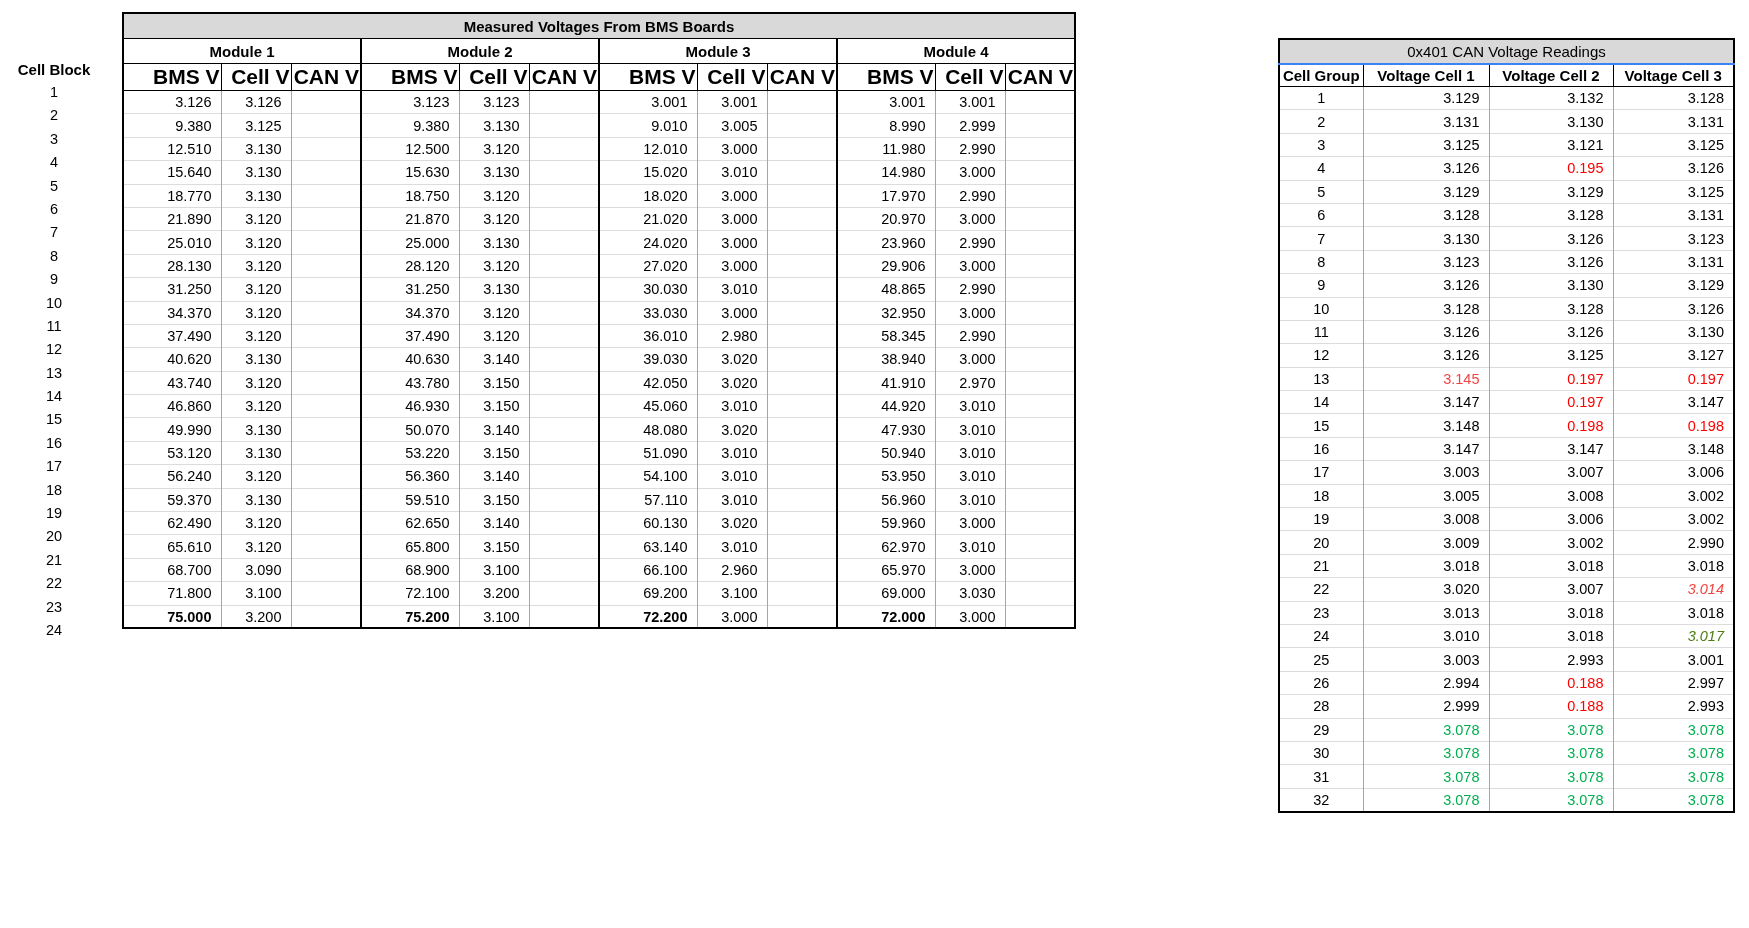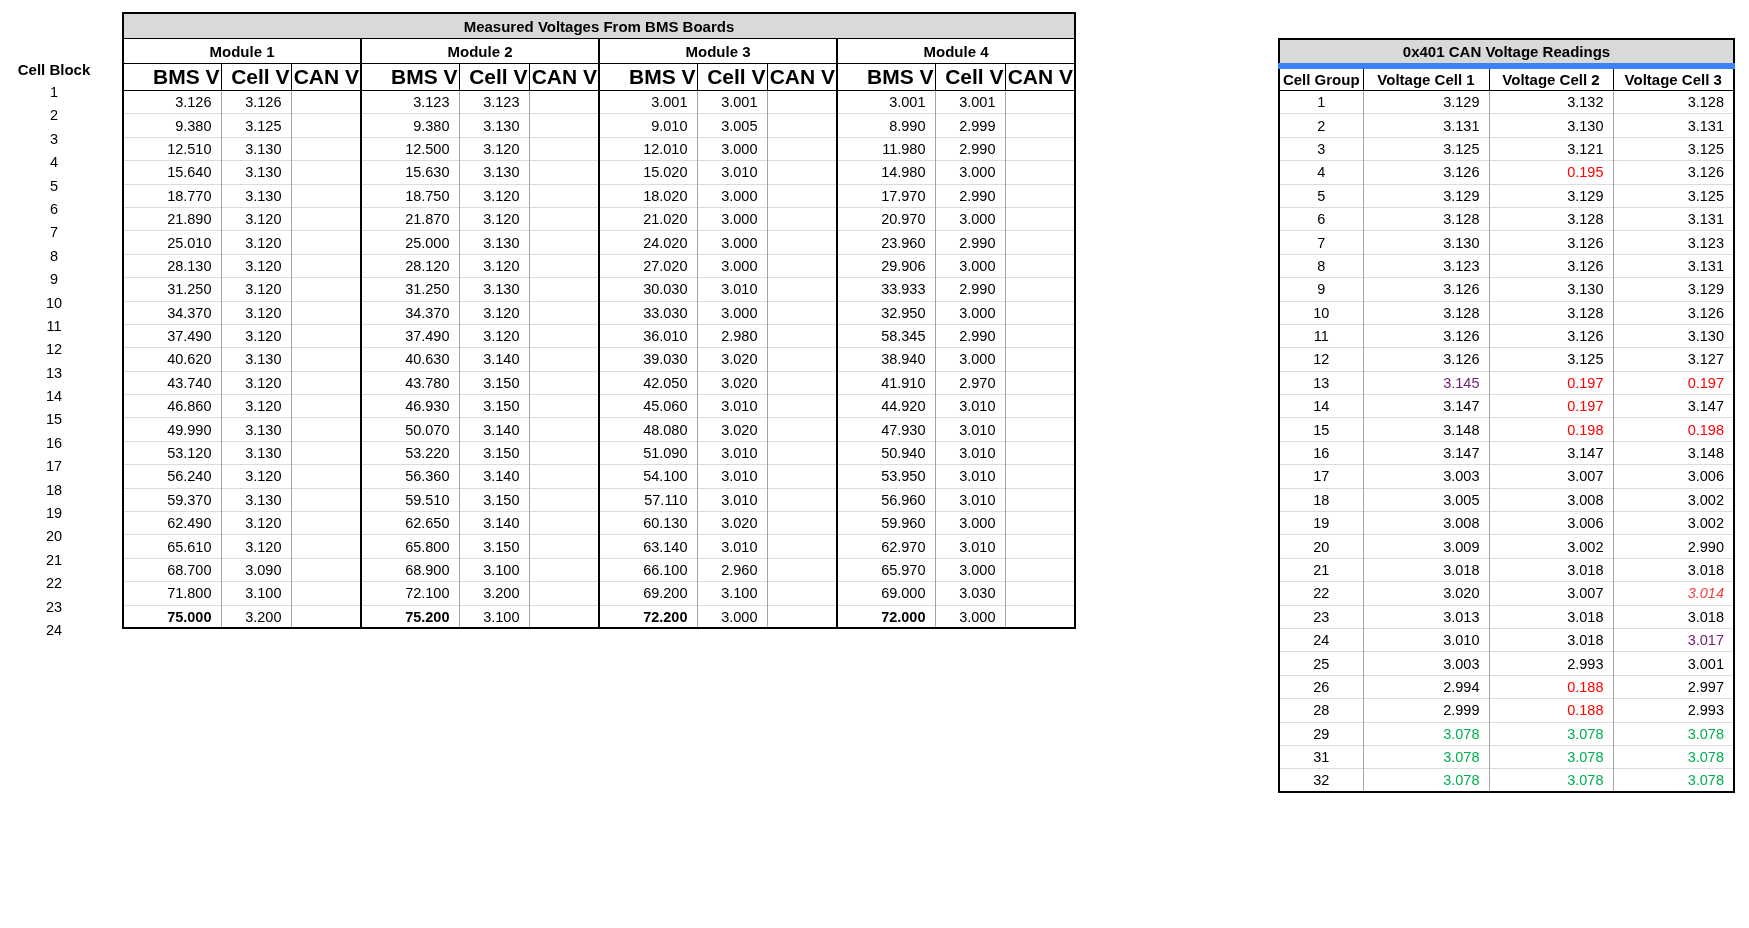--- a/index.html
+++ b/index.html
@@ -34,22 +34,22 @@
   #left-table tbody td {
     border-left:1px solid #a6a6a6; border-top:1px solid #dcdcdc; font-size:14.5px; padding:0;
   }
   #left-table tbody td:first-child { border-left:none; }
   #left-table tbody td.mstart { border-left:2px solid #000; }
   #left-table tbody tr:first-child td { border-top:none; }
 
   
   #right-table { position:absolute; left:1278px; top:38px; border:2px solid #000; background:#fff; }
   #right-table .title-cell {
-    background:#d9d9d9; border-bottom:6px solid #3b82f6; text-align:center;
-    font-weight:bold; font-size:15px; height:21px;
+    background:#d9d9d9; border-bottom:2px solid #3b82f6; text-align:center;
+    font-weight:normal; font-size:15px; height:21px;
   }
   #right-table .hdr th {
     border-bottom:1px solid #000; border-left:1px solid #000;
     text-align:center; font-weight:bold; font-size:15px; height:21px; padding:0;
   }
   #right-table .hdr th:first-child { border-left:none; }
   #right-table tbody tr { height:23.4px; }
   #right-table tbody td {
     border-left:1px solid #a6a6a6; border-top:1px solid #dcdcdc; font-size:14.5px; padding:0;
   }
@@ -251,21 +251,21 @@
         <tr>
           <td class="num">31.250</td>
           <td class="num">3.120</td>
           <td class="num"></td>
           <td class="num mstart">31.250</td>
           <td class="num">3.130</td>
           <td class="num"></td>
           <td class="num mstart">30.030</td>
           <td class="num">3.010</td>
           <td class="num"></td>
-          <td class="num mstart">33.933</td>
+          <td class="num mstart">48.865</td>
           <td class="num">2.990</td>
           <td class="num"></td>
         </tr>
         <tr>
           <td class="num">34.370</td>
           <td class="num">3.120</td>
           <td class="num"></td>
           <td class="num mstart">34.370</td>
           <td class="num">3.120</td>
           <td class="num"></td>
@@ -547,21 +547,21 @@
           <td class="num" style="color: rgb(0, 0, 0);">3.130</td>
         </tr>
         <tr>
           <td class="ctr">12</td>
           <td class="num" style="color: rgb(0, 0, 0);">3.126</td>
           <td class="num" style="color: rgb(0, 0, 0);">3.125</td>
           <td class="num" style="color: rgb(0, 0, 0);">3.127</td>
         </tr>
         <tr>
           <td class="ctr">13</td>
-          <td class="num" style="color: #701a75; padding-left: 48px;">3.145</td>
+          <td class="num" style="color: #ef4444; padding-left: 48px;">3.145</td>
           <td class="num" style="color: rgb(255, 0, 0);">0.197</td>
           <td class="num" style="color: rgb(255, 0, 0);">0.197</td>
         </tr>
         <tr>
           <td class="ctr">14</td>
           <td class="num" style="color: rgb(0, 0, 0);">3.147</td>
           <td class="num" style="color: rgb(255, 0, 0);">0.197</td>
           <td class="num" style="color: rgb(0, 0, 0);">3.147</td>
         </tr>
         <tr>
@@ -615,21 +615,21 @@
         <tr>
           <td class="ctr">23</td>
           <td class="num" style="color: rgb(0, 0, 0);">3.013</td>
           <td class="num" style="color: rgb(0, 0, 0);">3.018</td>
           <td class="num" style="color: rgb(0, 0, 0);">3.018</td>
         </tr>
         <tr>
           <td class="ctr">24</td>
           <td class="num" style="color: rgb(0, 0, 0);">3.010</td>
           <td class="num" style="color: rgb(0, 0, 0);">3.018</td>
-          <td class="num" style="color: #701a75;">3.017</td>
+          <td class="num" style="color: #4d7c0f; font-style: italic;">3.017</td>
         </tr>
         <tr>
           <td class="ctr">25</td>
           <td class="num" style="color: rgb(0, 0, 0);">3.003</td>
           <td class="num" style="color: rgb(0, 0, 0);">2.993</td>
           <td class="num" style="color: rgb(0, 0, 0);">3.001</td>
         </tr>
         <tr>
           <td class="ctr">26</td>
           <td class="num" style="color: rgb(0, 0, 0);">2.994</td>
@@ -642,20 +642,26 @@
           <td class="num" style="color: rgb(255, 0, 0);">0.188</td>
           <td class="num" style="color: rgb(0, 0, 0);">2.993</td>
         </tr>
         <tr>
           <td class="ctr">29</td>
           <td class="num" style="color: rgb(0, 176, 80);">3.078</td>
           <td class="num" style="color: rgb(0, 176, 80);">3.078</td>
           <td class="num" style="color: rgb(0, 176, 80);">3.078</td>
         </tr>
         <tr>
+          <td class="ctr">30</td>
+          <td class="num" style="color: rgb(0, 176, 80);">3.078</td>
+          <td class="num" style="color: rgb(0, 176, 80);">3.078</td>
+          <td class="num" style="color: rgb(0, 176, 80);">3.078</td>
+        </tr>
+        <tr>
           <td class="ctr">31</td>
           <td class="num" style="color: rgb(0, 176, 80);">3.078</td>
           <td class="num" style="color: rgb(0, 176, 80);">3.078</td>
           <td class="num" style="color: rgb(0, 176, 80);">3.078</td>
         </tr>
         <tr>
           <td class="ctr">32</td>
           <td class="num" style="color: rgb(0, 176, 80);">3.078</td>
           <td class="num" style="color: rgb(0, 176, 80);">3.078</td>
           <td class="num" style="color: rgb(0, 176, 80);">3.078</td>

